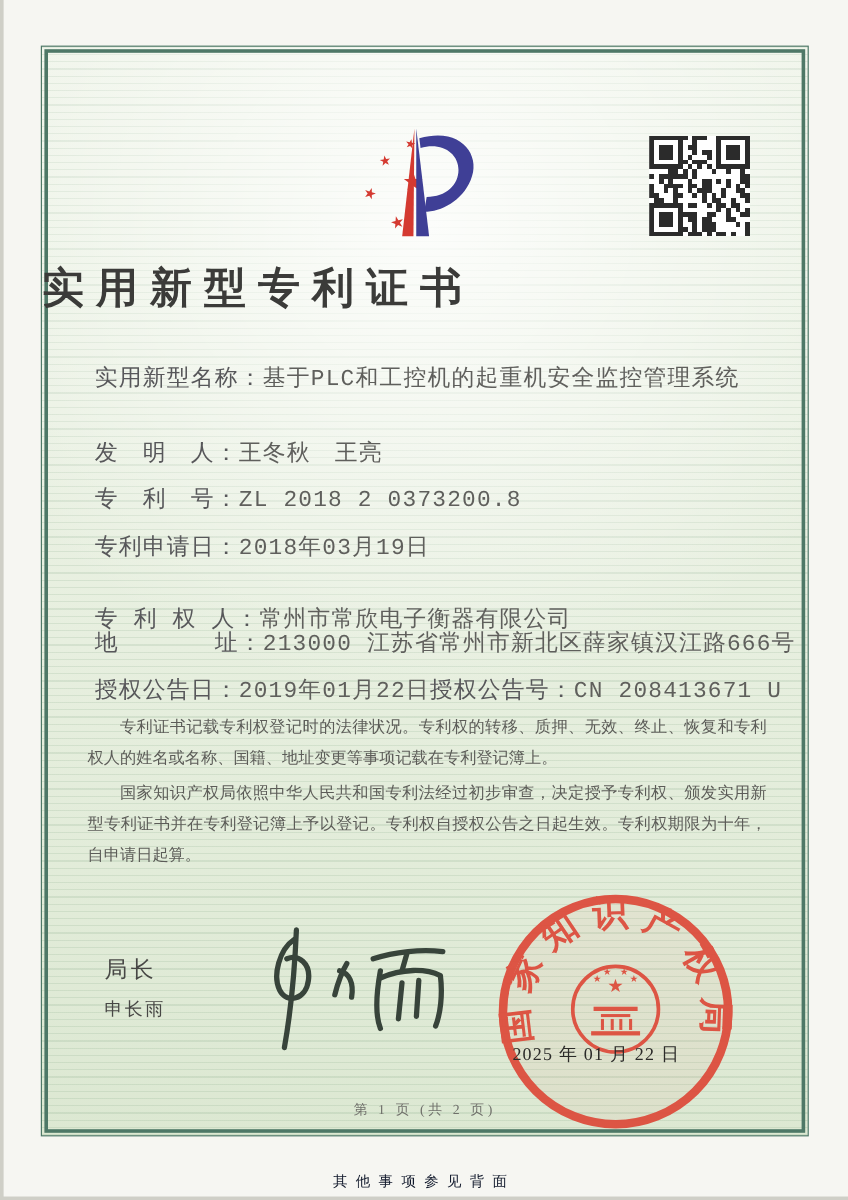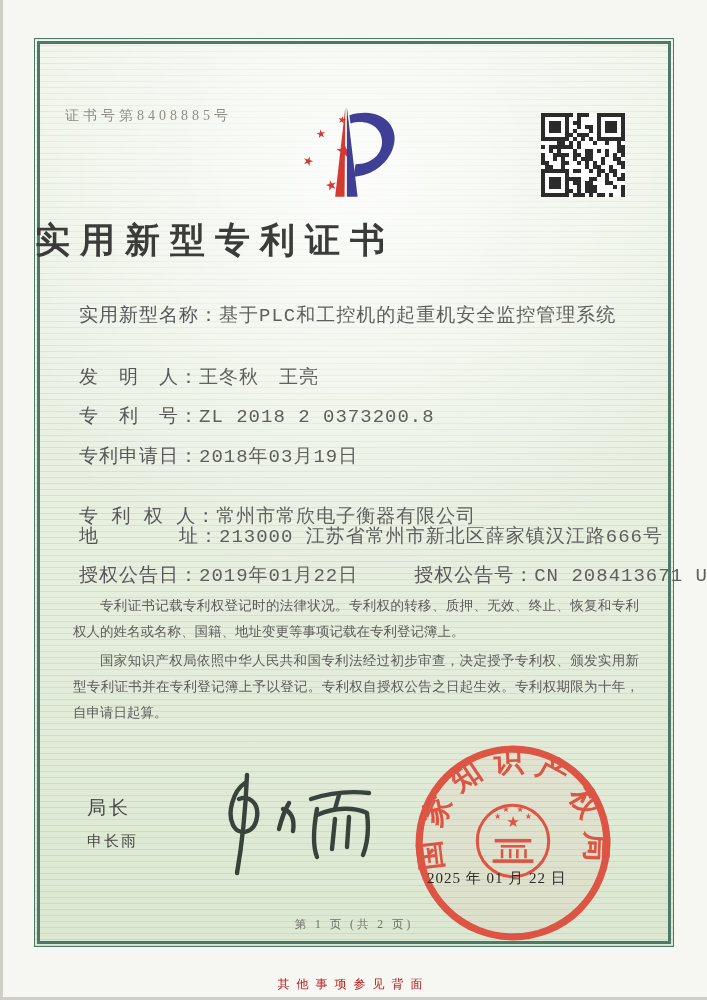--- a/index.html
+++ b/index.html
@@ -26,21 +26,21 @@
   }
   .logo{position:absolute;left:258px;top:64px;width:120px;height:102px;}
   .qr{position:absolute;left:506px;top:74px;width:84px;height:84px;}
   .title{
     position:absolute;left:0;top:178px;width:100%;text-align:left;
     font-size:35px;font-weight:700;color:#3b3b39;letter-spacing:10px;
   }
   .fields{position:absolute;left:44px;top:0;width:560px;}
   .frow{position:absolute;left:0;white-space:nowrap;font-size:19px;color:#5f5f5c;letter-spacing:1px;font-family:Liberation Mono, monospace;}
   .frow .lab{color:#57575a;}
-  .frow .lab2{margin-left:56px;}
+  .frow .lab2{}
   .r0{top:263px;} .r1{top:325px;} .r2{top:364px;} .r3{top:404px;}
   .r4{top:464px;} .r5{top:484px;} .r6{top:523px;}
   .paras{
     position:absolute;left:38px;top:554px;width:566px;
     font-size:13.5px;line-height:1.95;color:#5c5c58;text-align:justify;
   }
   .paras p{margin:0 0 2px 0;text-indent:2em;}
   .issuer-title{position:absolute;left:52px;top:756px;font-size:19px;color:#474745;letter-spacing:3px;}
   .issuer-name{position:absolute;left:52px;top:793px;font-size:15px;color:#474745;letter-spacing:2px;}
   .signature{position:absolute;left:148px;top:728px;width:230px;height:115px;}
@@ -48,30 +48,29 @@
   .seal-date{
     position:absolute;left:392px;top:830px;width:200px;font-size:15px;color:#2b2b29;
     letter-spacing:1px;z-index:3;
   }
   .page-number{
     position:absolute;left:0;top:878px;width:100%;text-align:center;
     font-size:11.5px;color:#6f6f6a;letter-spacing:3px;
   }
   .back-note{
     position:absolute;left:0;top:976px;width:100%;text-align:center;
-    font-size:12px;color:#b91c1c;letter-spacing:7px;
+    font-size:12px;color:#0f172a;letter-spacing:7px;
   }
 </style>
 </head>
 <body>
 
 <div class="page">
   <div class="cert">
 
-    <div class="cert-number">证书号第8408885号</div>
 
     <div class="logo">
       <svg viewBox="0 0 115 100" width="120" height="102">
         <text x="47" y="20" font-size="10" fill="#d43a31" text-anchor="middle" transform="rotate(12 47 16)">★</text>
         <text x="26" y="34" font-size="11" fill="#d43a31" text-anchor="middle" transform="rotate(-8 26 30)">★</text>
         <text x="49" y="54" font-size="20" fill="#d43a31" text-anchor="middle">★</text>
         <text x="14" y="61" font-size="12" fill="#d43a31" text-anchor="middle" transform="rotate(18 14 56)">★</text>
         <text x="36" y="85" font-size="13" fill="#d43a31" text-anchor="middle" transform="rotate(-14 36 80)">★</text>
         <polygon points="50,4 40,92 49.2,92" fill="#d43a31"></polygon>
         <polygon points="51.5,4 51.5,92 62,92" fill="#3f3f96"></polygon>

